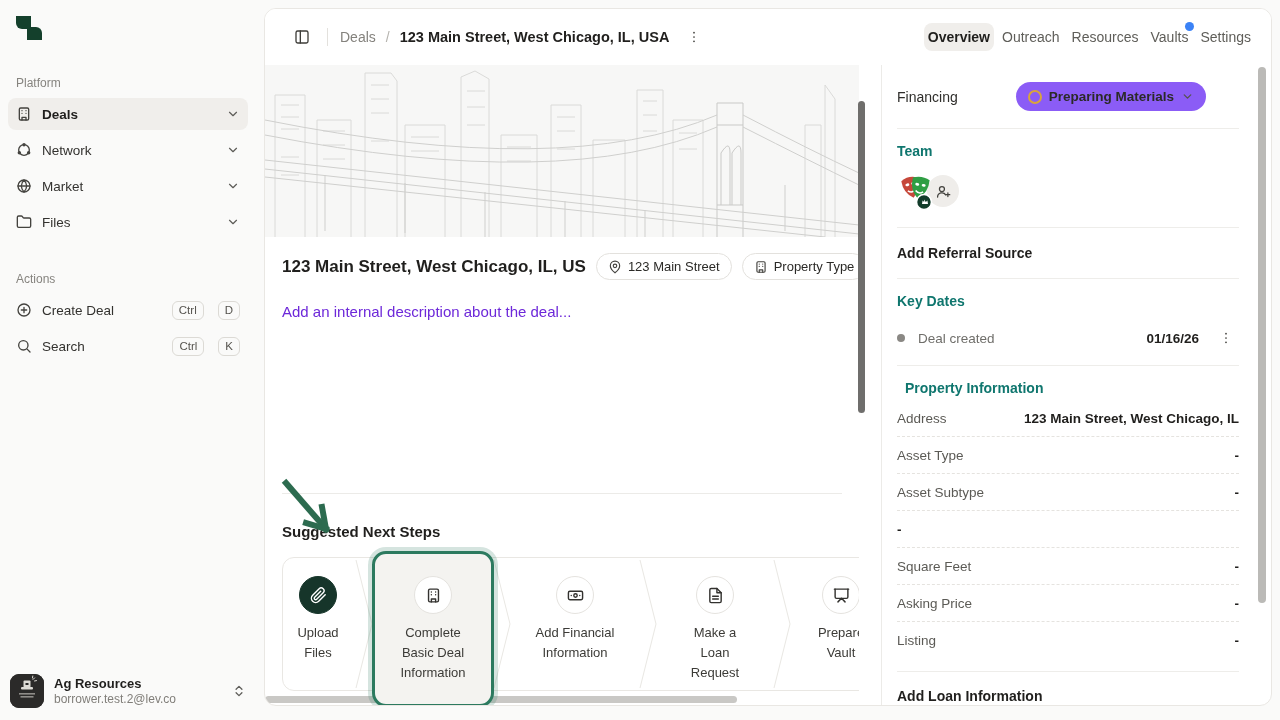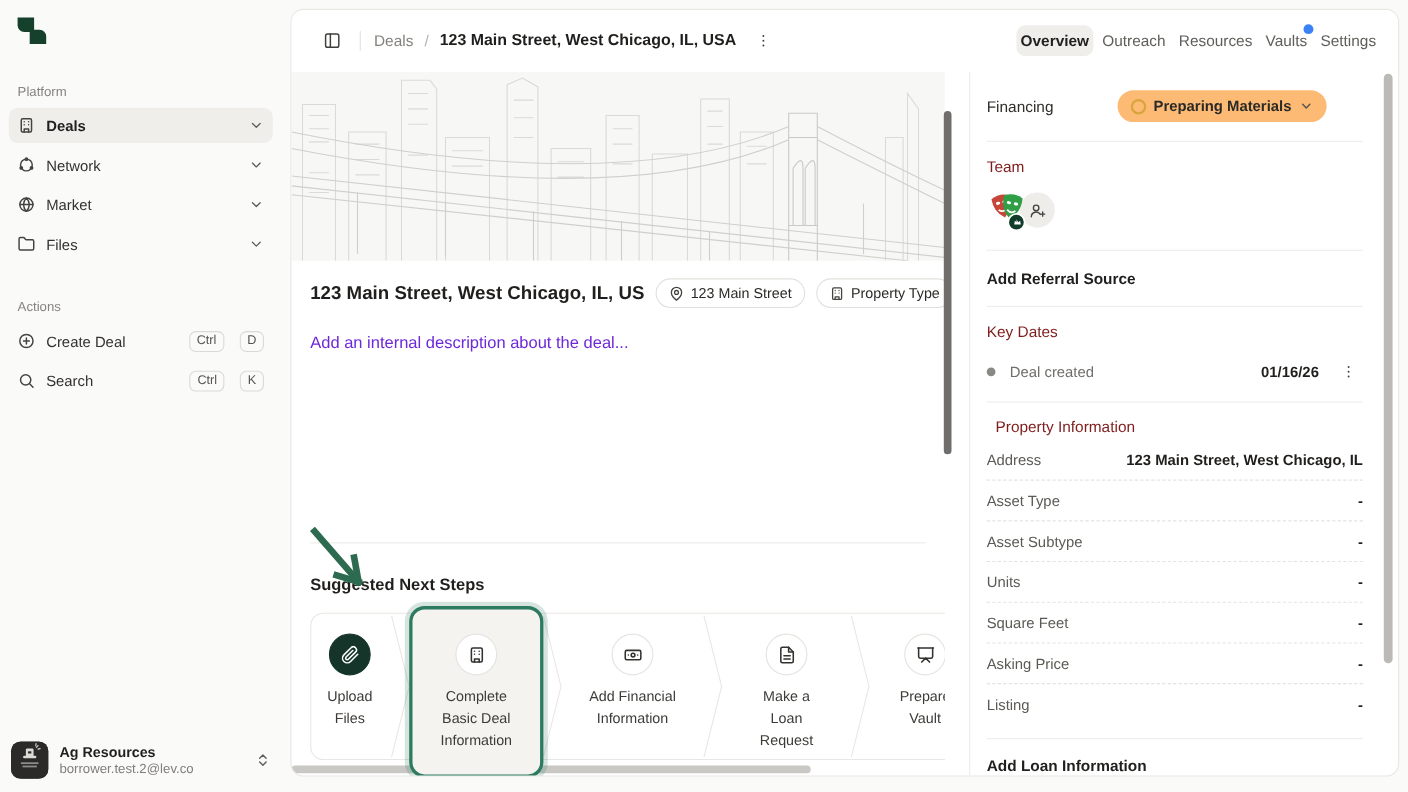--- a/index.html
+++ b/index.html
@@ -80,25 +80,25 @@
   .center-v-scrollbar { position:absolute; left:593px; top:92px; width:7px; height:312px; border-radius:4px; background:#6f6e6c; cursor:pointer; z-index:6; }
 
   .annot-arrow { position:absolute; left:15px; top:412px; width:58px; height:62px; z-index:4; pointer-events:none; }
 
   
   .v-divider { position:absolute; left:616px; top:56px; bottom:0; width:1px; background:#ecebe8; }
   .right-panel { position:absolute; left:617px; top:56px; right:0; bottom:0; padding:0 32px 0 15px; overflow:hidden; }
   .rp-section { border-bottom:1px solid #eeedea; }
   .rp-row-financing { display:flex; align-items:center; padding:17px 0; }
   .rp-label { font-size:14px; color:#2f2e2b; }
-  .status-badge { margin-left:58px; display:flex; align-items:center; gap:7px; background:#fdba74; border-radius:15px; height:29px; padding:0 12px; cursor:pointer; }
+  .status-badge { margin-left:58px; display:flex; align-items:center; gap:7px; background:#8b5cf6; border-radius:15px; height:29px; padding:0 12px; cursor:pointer; }
   .status-badge .ring { width:14px; height:14px; border-radius:50%; border:2px solid #d9a43c; }
   .status-badge .txt { font-size:13.5px; font-weight:700; color:#2b2a27; }
   .status-badge svg { width:13px; height:13px; stroke:#55534e; }
-  .rp-heading { font-size:14px; font-weight:400; color:#7f1d1d; }
+  .rp-heading { font-size:14px; font-weight:700; color:#0f766e; }
   .rp-team { padding:14px 0 16px 0; }
   .team-avatars { margin-top:12px; display:flex; align-items:center; }
   .add-member { width:32px; height:32px; border-radius:50%; background:#efedea; display:flex; align-items:center; justify-content:center; margin-left:-10px; cursor:pointer; }
   .add-member svg { width:15px; height:15px; stroke:#44433f; }
   .masks-wrap { position:relative; width:40px; height:40px; z-index:1; }
   .rp-link { padding:17px 0; font-size:14px; font-weight:700; color:#201f1d; cursor:pointer; }
   .rp-keydates { padding:14px 0 14px 0; }
   .kd-row { display:flex; align-items:center; margin-top:16px; }
   .kd-dot { width:8px; height:8px; border-radius:50%; background:#8a8884; margin-right:13px; }
   .kd-label { font-size:13.5px; color:#6f6e6a; flex:1; }
@@ -472,21 +472,20 @@
       </div>
       <div class="prop-row">
         <span class="prop-label">Asset Type</span>
         <span class="prop-value">-</span>
       </div>
       <div class="prop-row">
         <span class="prop-label">Asset Subtype</span>
         <span class="prop-value">-</span>
       </div>
       <div class="prop-row">
-        <span class="prop-label">Units</span>
         <span class="prop-value">-</span>
       </div>
       <div class="prop-row">
         <span class="prop-label">Square Feet</span>
         <span class="prop-value">-</span>
       </div>
       <div class="prop-row">
         <span class="prop-label">Asking Price</span>
         <span class="prop-value">-</span>
       </div>

